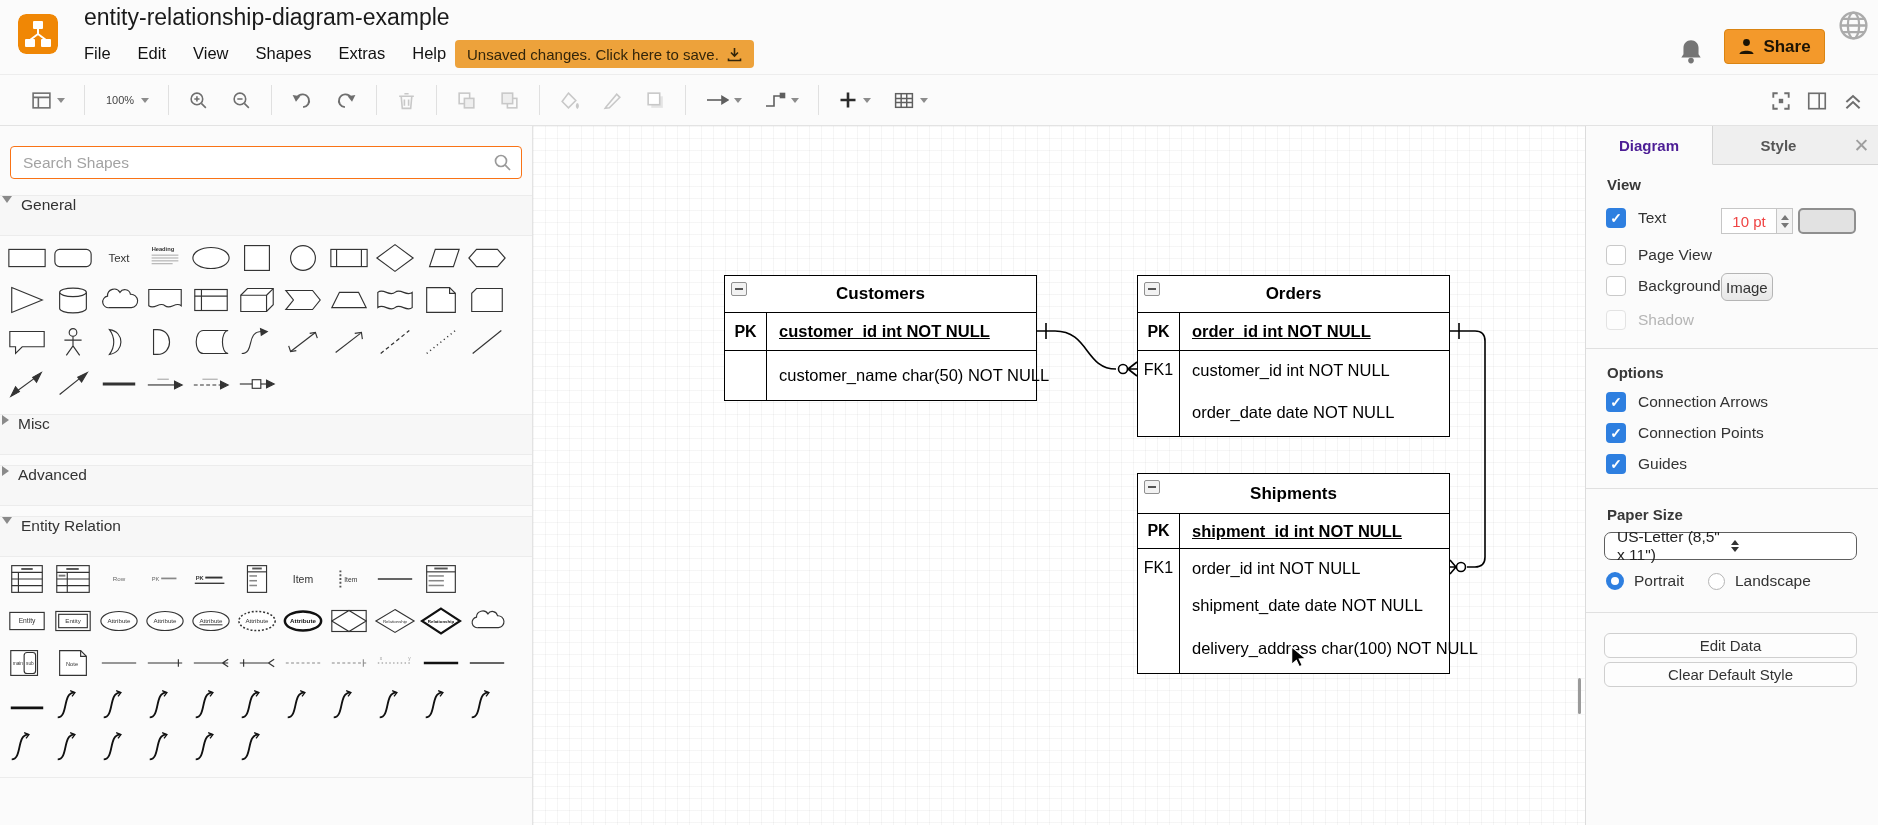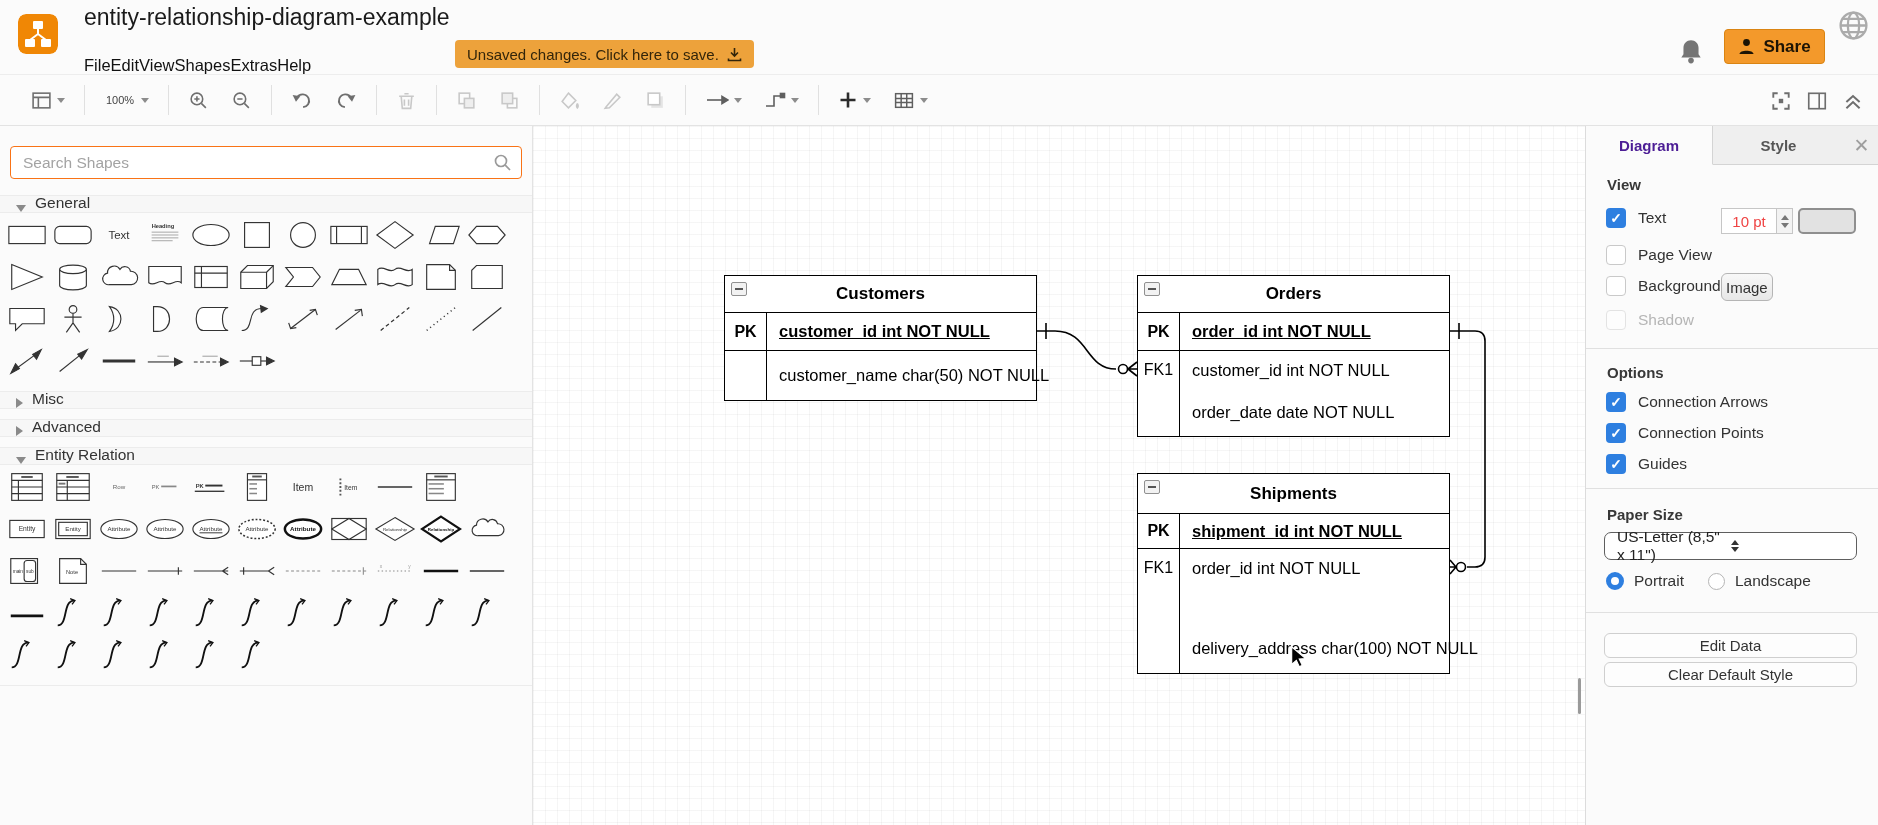--- a/index.html
+++ b/index.html
@@ -4,21 +4,21 @@
 <style>
   * { margin:0; padding:0; box-sizing:border-box; }
   html,body { width:1878px; height:825px; overflow:hidden; background:#fbfbfb;
     font-family:"Liberation Sans", sans-serif; }
   .app { position:relative; width:1878px; height:825px; background:#fbfbfb; }
 
   
   .topbar { position:absolute; left:0; top:0; width:1878px; height:74px; background:#fbfbfb; }
   .logo { position:absolute; left:18px; top:14px; width:40px; height:40px; border-radius:8px; }
   .doc-title { position:absolute; left:84px; top:4px; font-size:23px; color:#1a1a1a; white-space:nowrap; }
-  .menubar { position:absolute; left:84px; top:56px; display:flex; }
+  .menubar { position:absolute; left:84px; top:44px; display:flex; gap:27px; }
   .menu-item { font-size:16.5px; color:#111; cursor:default; }
   .unsaved-banner { position:absolute; left:455px; top:40px; height:28px; background:#eda23b;
      border-radius:4px; display:flex; align-items:center; gap:8px; padding:0 12px; cursor:pointer; }
   .unsaved-banner span { font-size:15px; color:#33250a; }
   .bell { position:absolute; left:1678px; top:38px; width:26px; height:28px; }
   .share-btn { position:absolute; left:1724px; top:29px; width:101px; height:35px; background:#f3992b;
      border:1px solid #da8412; border-radius:4px; display:flex; align-items:center; justify-content:center;
      gap:8px; cursor:pointer; }
   .share-btn span { font-size:17px; color:#1c1405; font-weight:600; }
   .globe { position:absolute; left:1838px; top:10px; width:31px; height:31px; }
@@ -35,22 +35,22 @@
   .tb-right { position:absolute; right:14px; top:0; height:52px; display:flex; align-items:center; gap:14px; }
 
   
   .sidebar { position:absolute; left:0; top:126px; width:533px; height:699px; background:#fbfbfb;
      border-right:1px solid #e3e3e3; overflow:hidden; }
   .search-wrap { position:relative; margin:20px 10px 16px 10px; }
   .search-input { width:512px; height:33px; border:1px solid #f97316; border-radius:4px; background:#fff;
      font-size:15.5px; color:#333; padding:0 34px 0 12px; outline:none; font-family:inherit; }
   .search-input::placeholder { color:#a3a3a3; }
   .search-icon { position:absolute; right:10px; top:7px; }
-  .section-header { height:18px; background:#f7f7f7; border-top:1px solid #ececec; border-bottom:1px solid #ececec;
-     display:flex; align-items:flex-end; padding-left:16px; gap:9px; cursor:pointer; margin-top:10px; }
+  .section-header { height:41px; background:#f7f7f7; border-top:1px solid #ececec; border-bottom:1px solid #ececec;
+     display:flex; align-items:flex-start; padding-left:2px; gap:9px; cursor:pointer; margin-top:10px; }
   .section-header:first-of-type { margin-top:14px; }
   .section-label { font-size:15.5px; color:#333; }
   .tri-down { width:0; height:0; border-left:5.5px solid transparent; border-right:5.5px solid transparent;
      border-top:7px solid #8a8a8a; }
   .tri-right { width:0; height:0; border-top:5.5px solid transparent; border-bottom:5.5px solid transparent;
      border-left:7px solid #8a8a8a; }
   .pal-row { display:flex; gap:4px; padding:4px 6px 2px 6px; }
   .pal-item { width:42px; height:36px; display:flex; align-items:center; justify-content:center; cursor:pointer; }
   .side-hr { border-top:1px solid #ececec; margin-top:10px; }
 
@@ -1002,20 +1002,21 @@
           <div class="ent-row sep" style="height: 35px;">
             <div class="ent-key bold">PK</div>
             <div class="ent-text pk">shipment_id int NOT NULL</div>
           </div>
           <div class="ent-row" style="height: 38px;">
             <div class="ent-key">FK1</div>
             <div class="ent-text">order_id int NOT NULL</div>
           </div>
           <div class="ent-row" style="height: 37px;">
             <div class="ent-key"></div>
+            <div class="ent-text">shipment_date date NOT NULL</div>
           </div>
           <div class="ent-row" style="height: 49px;">
             <div class="ent-key"></div>
             <div class="ent-text">delivery_address char(100) NOT NULL</div>
           </div>
         </div>
       </div>
     <div class="v-scrollbar" style="top:552px"></div>
     <svg width="18" height="22" viewBox="0 0 12 15" style="position:absolute;left:757px;top:520px">
       <path d="M1,0.5 L1,12.5 L4.2,9.8 L6.2,14.2 L8.2,13.2 L6.2,8.9 L10.5,8.6 Z" fill="#000" stroke="#fff" stroke-width="0.8"></path>

